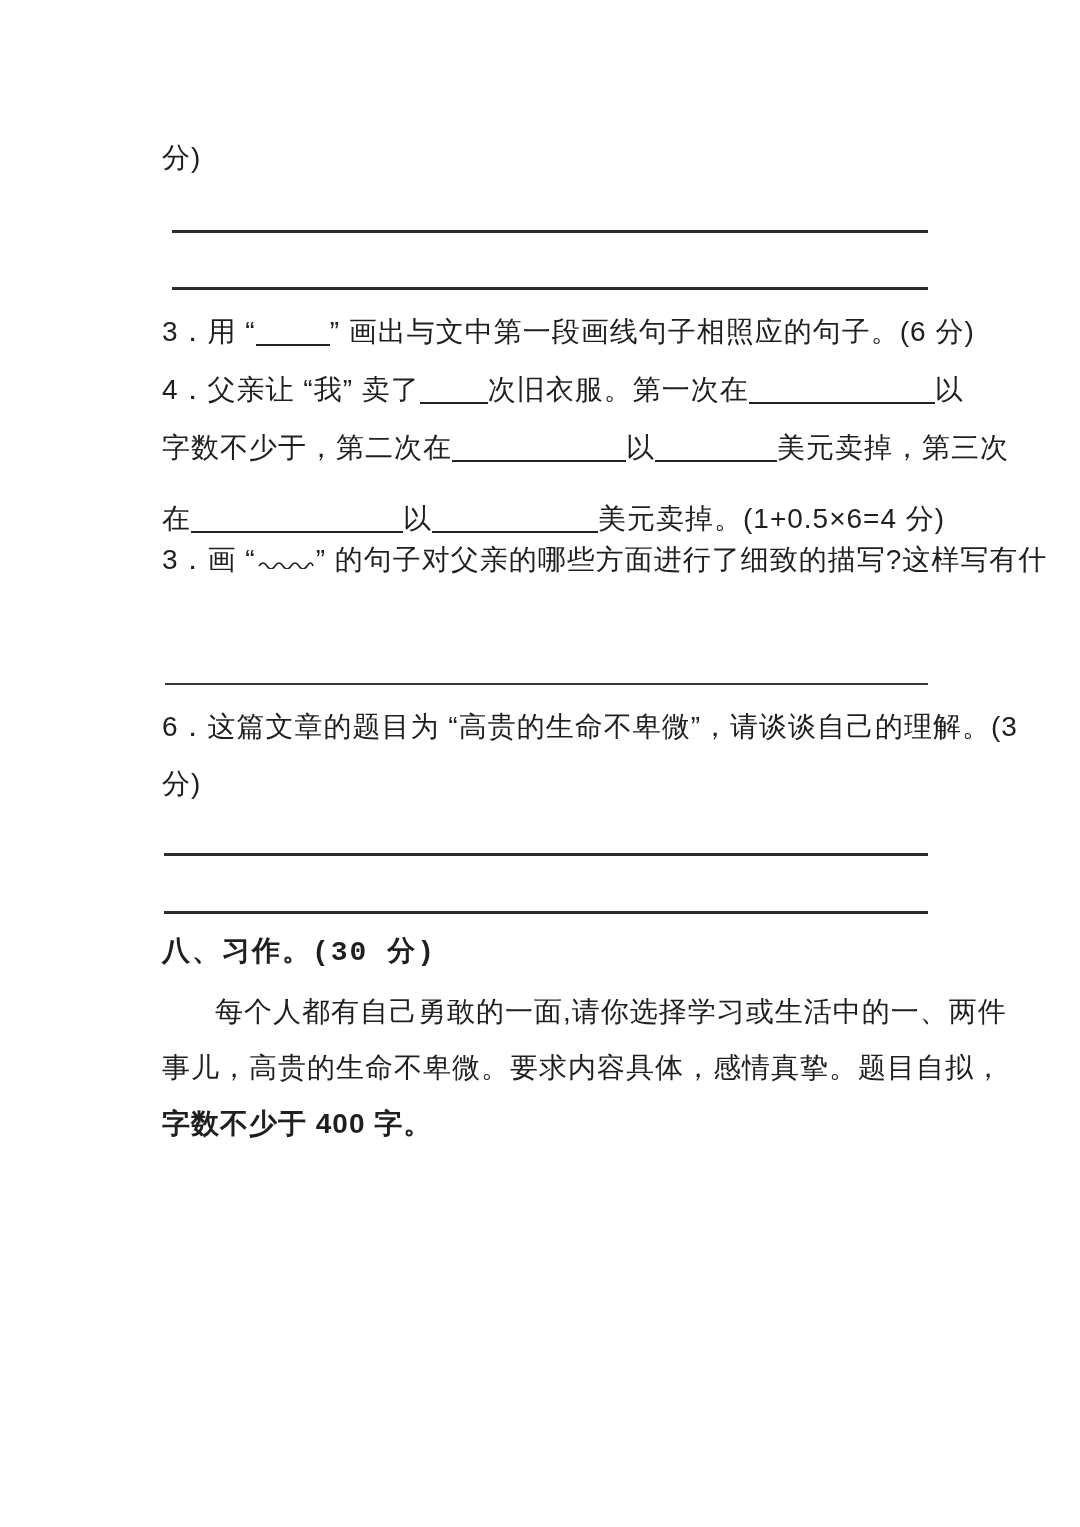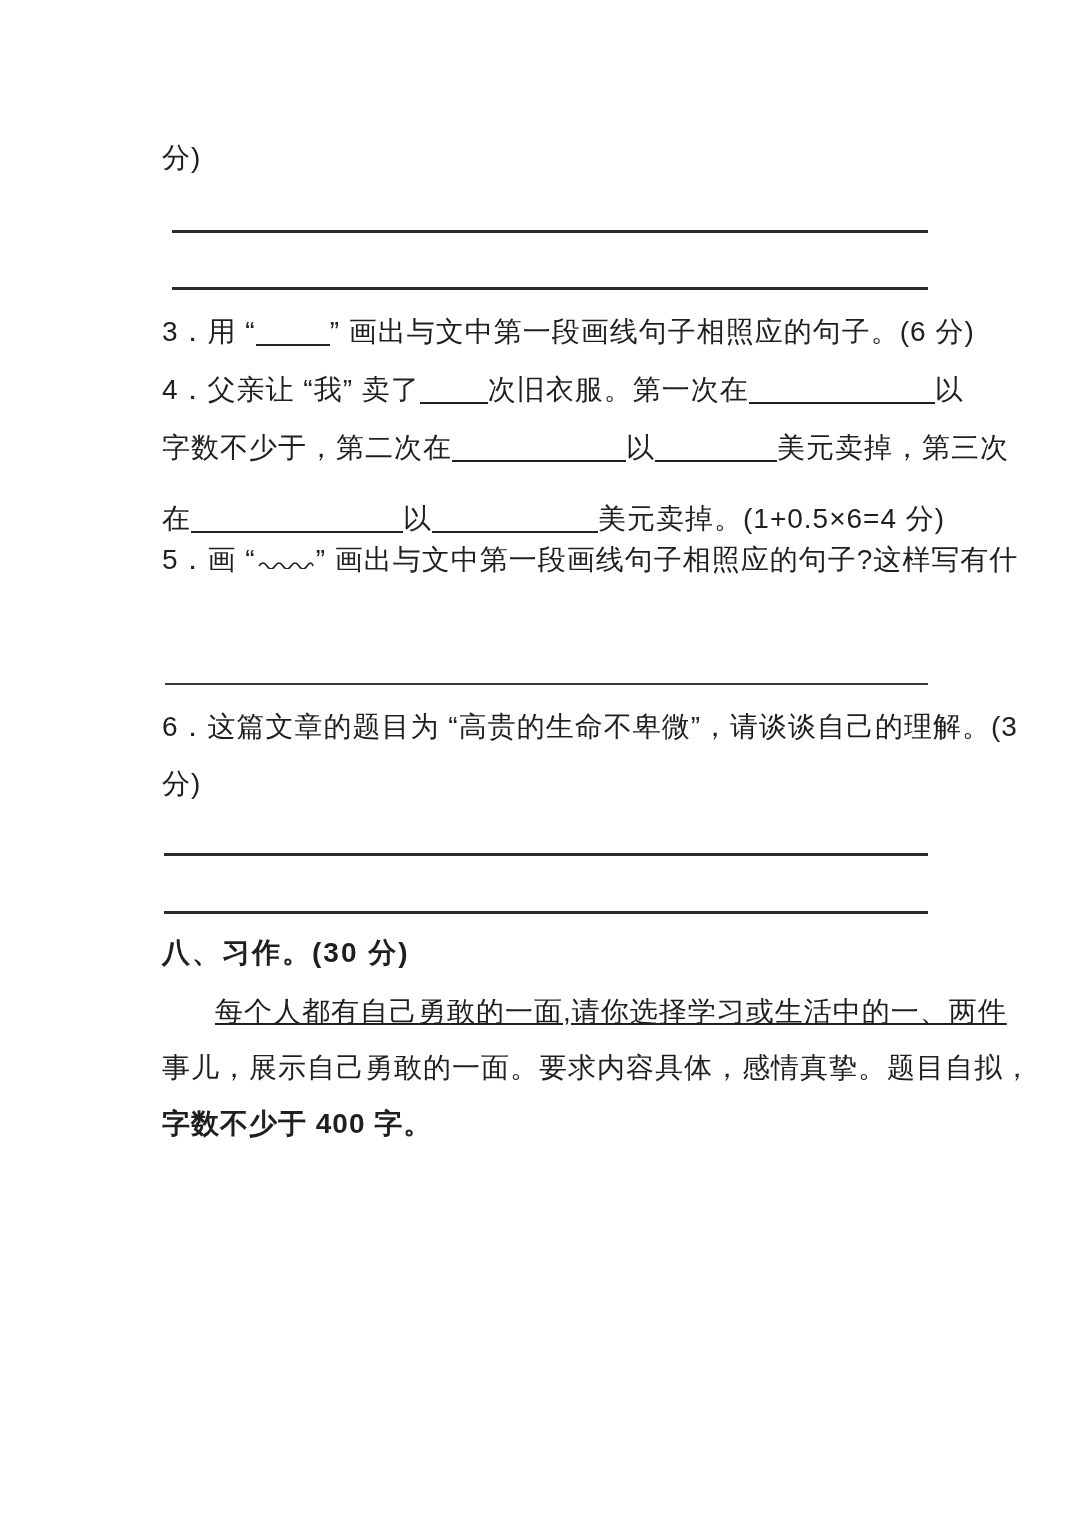--- a/index.html
+++ b/index.html
@@ -27,21 +27,21 @@
     height:1em;
     border-bottom:2px solid #222222;
     margin-bottom:-5px;
   }
   .ansline{
     position:absolute;
     height:0;
     border-top:3px solid #2b2b2b;
   }
   .ansline.thin{border-top-width:2px;border-top-color:#3a3a3a;}
-  .heading{font-weight:700;letter-spacing:2px;}
+  .heading{font-weight:700;letter-spacing:2px;font-family:Liberation Mono, monospace;}
   .indent{left:215px;}
   .wavy{
     display:inline-block;
     vertical-align:baseline;
     margin:0 2px -2px 2px;
   }
 </style>
 </head>
 <body>
 
@@ -64,45 +64,45 @@
 
   <div class="row" style="top:428px;">
     <span class="txt">字数不少于，第二次在</span><span class="blank" style="width:174px;"></span><span class="txt">以</span><span class="blank" style="width:122px;"></span><span class="txt">美元卖掉，第三次</span>
   </div>
 
   <div class="row" style="top:499px;">
     <span class="txt">在</span><span class="blank" style="width:212px;"></span><span class="txt">以</span><span class="blank" style="width:166px;"></span><span class="txt">美元卖掉。(1+0.5×6=4 分)</span>
   </div>
 
   <div class="row" style="top:540px;">
-    <span class="txt">5．画 “</span><span class="wavy"><svg width="56" height="12" viewBox="0 0 56 12">
+    <span class="txt">3．画 “</span><span class="wavy"><svg width="56" height="12" viewBox="0 0 56 12">
           <path d="M1 9 Q5 3 9 9 T17 9 T25 9 T33 9 T41 9 T49 9 T55 9" fill="none" stroke="#1f1f1f" stroke-width="1.6"></path>
-        </svg></span><span class="txt">” 画出与文中第一段画线句子相照应的句子?这样写有什</span>
+        </svg></span><span class="txt">” 的句子对父亲的哪些方面进行了细致的描写?这样写有什</span>
   </div>
 
 
   <div class="ansline thin" style="top:683px;left:165px;width:763px;"></div>
 
   <div class="row" style="top:707px;text-align:right;">
     <span class="txt">6．这篇文章的题目为 “高贵的生命不卑微”，请谈谈自己的理解。(3</span>
   </div>
   <div class="row" style="top:764px;">
     <span class="txt">分)</span>
   </div>
 
   <div class="ansline" style="top:853px;left:164px;width:764px;"></div>
   <div class="ansline" style="top:911px;left:164px;width:764px;"></div>
 
   <div class="row heading" style="top:933px;">
     <span class="txt">八、习作。(30 分)</span>
   </div>
 
-  <div class="row indent" style="top:992px;text-decoration:underline;">
+  <div class="row indent" style="top:992px;">
     <span class="txt">每个人都有自己勇敢的一面,请你选择学习或生活中的一、两件</span>
   </div>
   <div class="row" style="top:1048px;">
-    <span class="txt">事儿，展示自己勇敢的一面。要求内容具体，感情真挚。题目自拟，</span>
+    <span class="txt">事儿，高贵的生命不卑微。要求内容具体，感情真挚。题目自拟，</span>
   </div>
   <div class="row" style="top:1104px;font-weight:bold;">
     <span class="txt">字数不少于 400 字。</span>
   </div>
 
 </div>
 
 </body></html>

